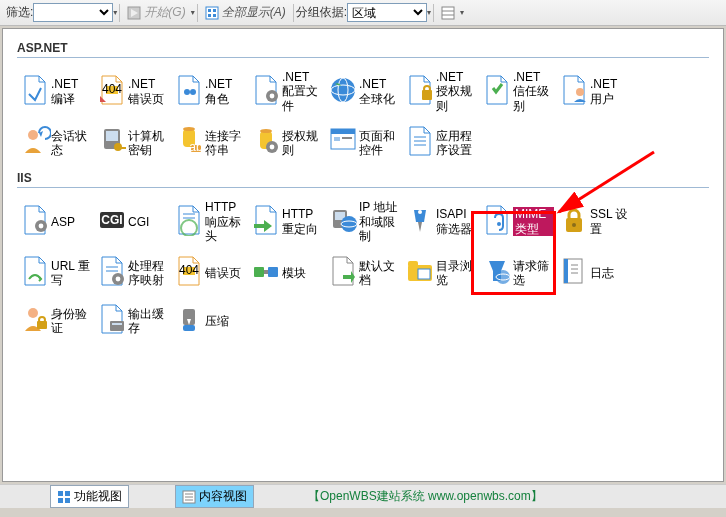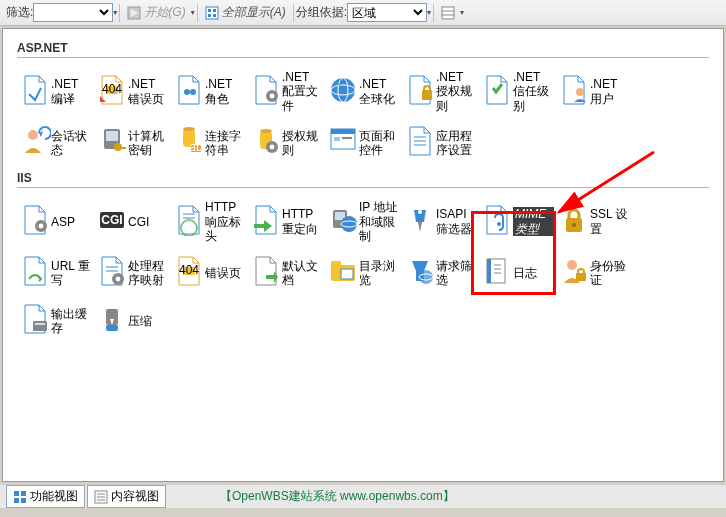--- a/index.html
+++ b/index.html
@@ -11,26 +11,26 @@
 .toolbar .btn { display: inline-flex; align-items: center; gap: 3px; padding: 1px 4px; border: 1px solid transparent; cursor: pointer; color: #555; font-style: italic; }
 .toolbar .btn.disabled { color: #999; }
 .toolbar .tri { font-size: 8px; color: #555; }
 .main { background: #fff; border: 1px solid #999; margin: 2px; height: 454px; overflow: auto; padding: 8px 14px; }
 .group-title { font-weight: bold; color: #333; margin: 4px 0 2px 0; }
 .group-rule { border-top: 1px solid #9fb9d4; margin-bottom: 6px; }
 .icon-grid { display: flex; flex-wrap: wrap; gap: 0; }
 .feature { width: 77px; display: flex; flex-direction: row; align-items: center; padding: 6px 2px; cursor: pointer; position: relative; }
 .feature .ico { width: 32px; height: 32px; margin-bottom: 4px; display: flex; align-items: center; justify-content: center; }
 .feature .lbl { text-align: left; line-height: 1.2; word-break: break-all; color: #000; }
-.feature.selected .lbl { background: #404040; color: #fff; padding: 0 2px; font-style: italic; }
+.feature.selected .lbl { background: #be185d; color: #fff; padding: 0 2px; }
 .highlight-box { position: absolute; border: 3px solid #ff0000; pointer-events: none; }
 .arrow { position: absolute; pointer-events: none; }
 .bottom-tabs { display: flex; align-items: center; height: 24px; background: #e8e8e8; padding: 0 6px; gap: 2px; border-top: 1px solid #ccc; }
-.tab { display: inline-flex; align-items: center; gap: 3px; padding: 2px 6px; border: 1px solid #94a6b8; background: #fff; cursor: pointer; }
-.tab.inactive { background: #ffffff; }
+.tab { display: inline-flex; align-items: center; gap: 3px; padding: 2px 6px; border: 1px solid #94a6b8; background: #fff; cursor: pointer; margin-left: 44px; }
+.tab.inactive { background: #7dd3fc; }
 .footer-text { margin-left: 52px; color: #15803d; }
 .ico svg { width: 32px; height: 32px; }
 .tab .tico { width: 14px; height: 14px; }
 </style>
 </head>
 <body>
 
 <div class="toolbar">
   <label>筛选:</label>
   <select></select>
@@ -345,20 +345,30 @@
         <div class="ico">
           <svg viewBox="0 0 32 32">
             <path d="M6 2 H20 L26 8 V30 H6 Z" fill="#fff" stroke="#e8a23a"></path>
             <path d="M20 2 V8 H26" fill="none" stroke="#e8a23a"></path>
             <rect x="10" y="12" width="12" height="8" fill="#f4c430"></rect>
             <text x="16" y="19" font-size="6" text-anchor="middle" fill="#000">404</text>
           </svg>
         </div>
         <div class="lbl">错误页</div>
       </div>
+      <div class="feature" id="feat-modules">
+        <div class="ico">
+          <svg viewBox="0 0 32 32">
+            <rect x="4" y="12" width="10" height="10" fill="#4caf50" rx="1"></rect>
+            <rect x="18" y="12" width="10" height="10" fill="#3b8ad8" rx="1"></rect>
+            <rect x="14" y="15" width="4" height="4" fill="#888"></rect>
+          </svg>
+        </div>
+        <div class="lbl">模块</div>
+      </div>
       <div class="feature" id="feat-default-doc">
         <div class="ico">
           <svg viewBox="0 0 32 32">
             <path d="M6 2 H20 L26 8 V30 H6 Z" fill="#fff" stroke="#888"></path>
             <path d="M20 2 V8 H26" fill="none" stroke="#888"></path>
             <path d="M18 24 L26 24 L26 20 L30 26 L26 32 L26 28 L18 28 Z" fill="#4caf50" transform="translate(-2,-4)"></path>
           </svg>
         </div>
         <div class="lbl">默认文档</div>
       </div>

